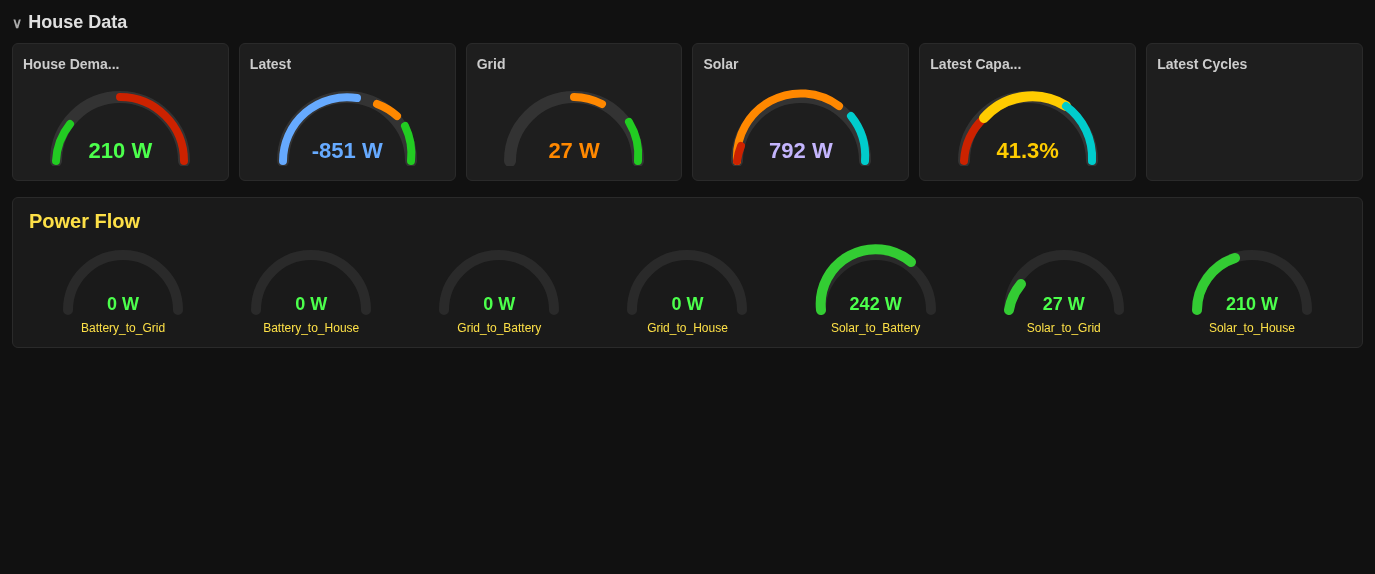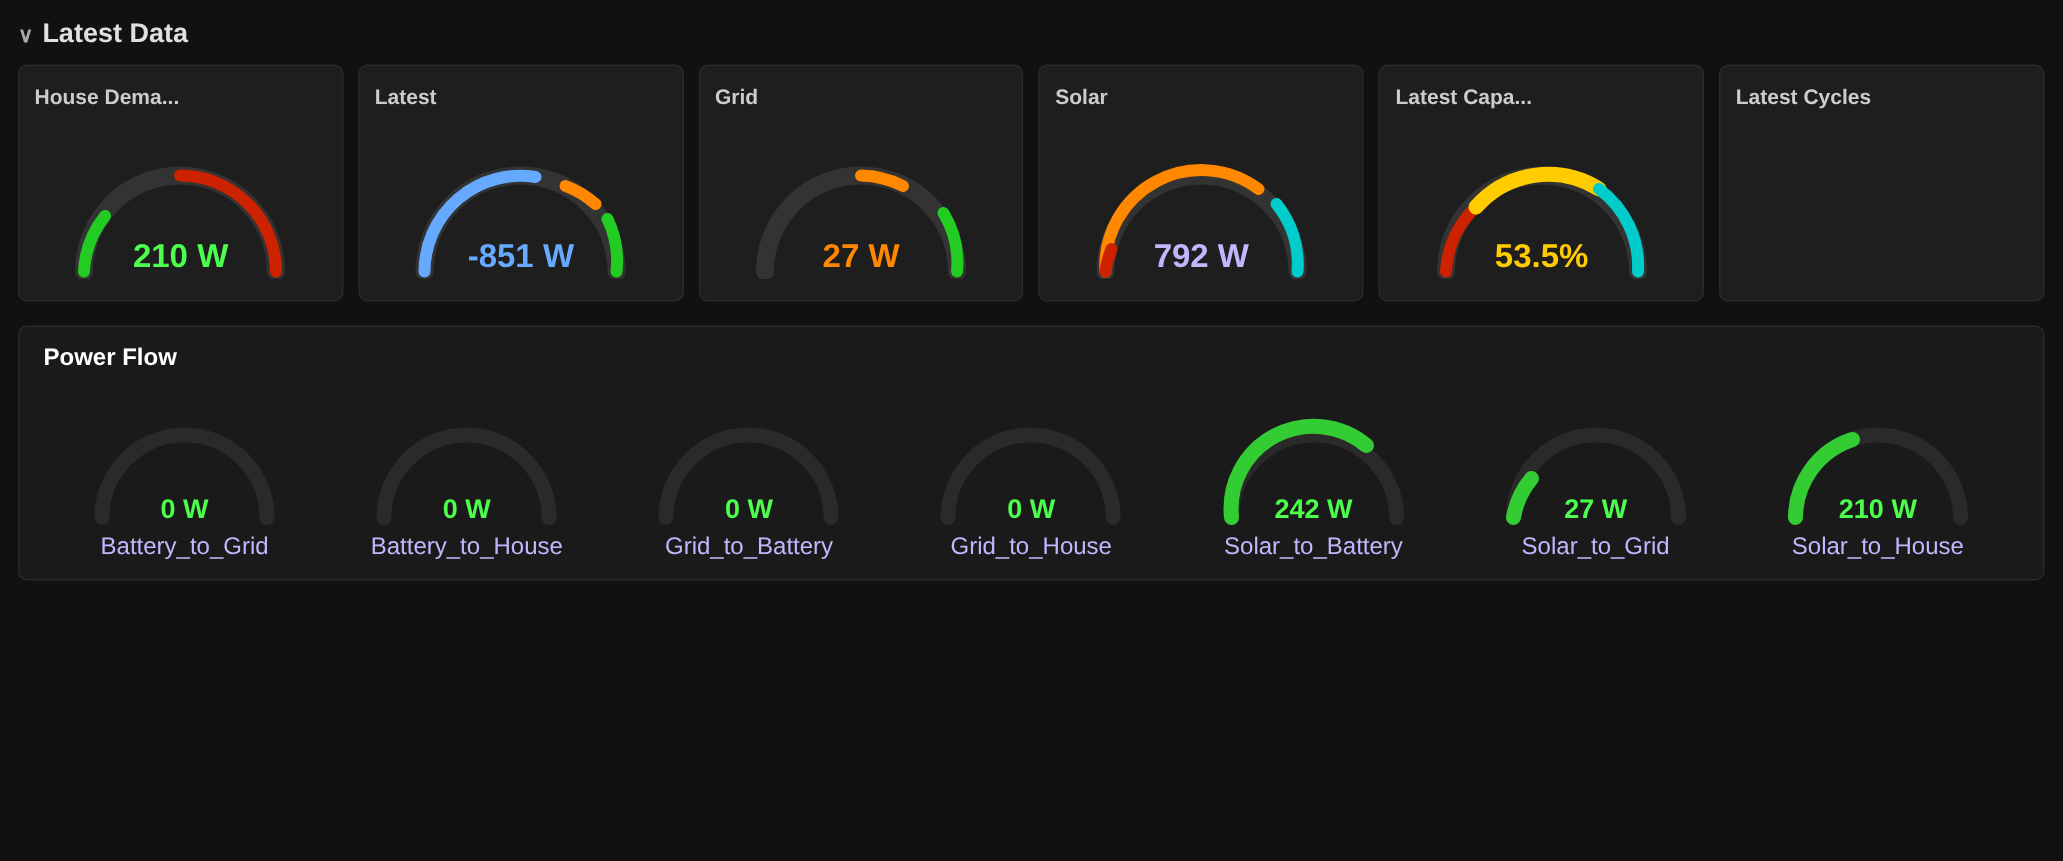--- a/index.html
+++ b/index.html
@@ -36,21 +36,21 @@
       padding: 12px 10px 10px;
       display: flex;
       flex-direction: column;
       align-items: center;
     }
     .card-title {
       font-size: 14px;
       font-weight: 600;
       color: #cccccc;
       width: 100%;
-      margin-bottom: 20px;
+      margin-bottom: 0;
     }
     .gauge-container {
       position: relative;
       width: 160px;
       height: 90px;
       margin: 4px auto 4px;
     }
     .gauge-container svg {
       width: 100%;
       height: 100%;
@@ -66,24 +66,24 @@
     }
 
     
     .power-flow-section {
       background: #1a1a1a;
       border: 1px solid #2a2a2a;
       border-radius: 6px;
       padding: 12px 16px;
     }
     .power-flow-title {
-      font-size: 16px;
+      font-size: 20px;
       font-weight: 600;
-      color: #ffffff;
-      margin-bottom: 27px;
+      color: #fde047;
+      margin-bottom: 7px;
     }
     .flow-items-row {
       display: flex;
       justify-content: space-around;
       align-items: flex-end;
     }
     .flow-item {
       display: flex;
       flex-direction: column;
       align-items: center;
@@ -101,31 +101,31 @@
     .flow-value {
       position: absolute;
       bottom: 0px;
       left: 50%;
       transform: translateX(-50%);
       font-size: 18px;
       font-weight: 700;
       white-space: nowrap;
     }
     .flow-label {
-      font-size: 16px;
-      color: #c4b5fd;
+      font-size: 12px;
+      color: #fde047;
       text-align: center;
     }
   </style>
 </head>
 <body>
 
 <div class="section-header">
   <span class="chevron">∨</span>
-  <span>Latest Data</span>
+  <span>House Data</span>
 </div>
 
 <div class="cards-row">
 
   <div class="card">
     <div class="card-title">House Dema...</div>
     <div class="gauge-container">
       <svg viewBox="0 0 160 90" xmlns="http://www.w3.org/2000/svg">
 
         <path d="M 16 85 A 64 64 0 0 1 144 85" fill="none" stroke="#333" stroke-width="12" stroke-linecap="round"></path>
@@ -189,21 +189,21 @@
     <div class="gauge-container">
       <svg viewBox="0 0 160 90" xmlns="http://www.w3.org/2000/svg">
         <path d="M 16 85 A 64 64 0 0 1 144 85" fill="none" stroke="#333" stroke-width="12" stroke-linecap="round"></path>
 
         <path d="M 16 85 A 64 64 0 0 1 36 42" fill="none" stroke="#cc2200" stroke-width="8" stroke-linecap="round"></path>
 
         <path d="M 36 42 A 64 64 0 0 1 118 30" fill="none" stroke="#ffcc00" stroke-width="10" stroke-linecap="round"></path>
 
         <path d="M 118 30 A 64 64 0 0 1 144 85" fill="none" stroke="#00cccc" stroke-width="8" stroke-linecap="round"></path>
       </svg>
-      <div class="gauge-value" style="color:#ffcc00">53.5%</div>
+      <div class="gauge-value" style="color:#ffcc00">41.3%</div>
     </div>
   </div>
 
   <div class="card">
     <div class="card-title">Latest Cycles</div>
   </div>
 </div>
 
 <div class="power-flow-section">
   <div class="power-flow-title">Power Flow</div>

